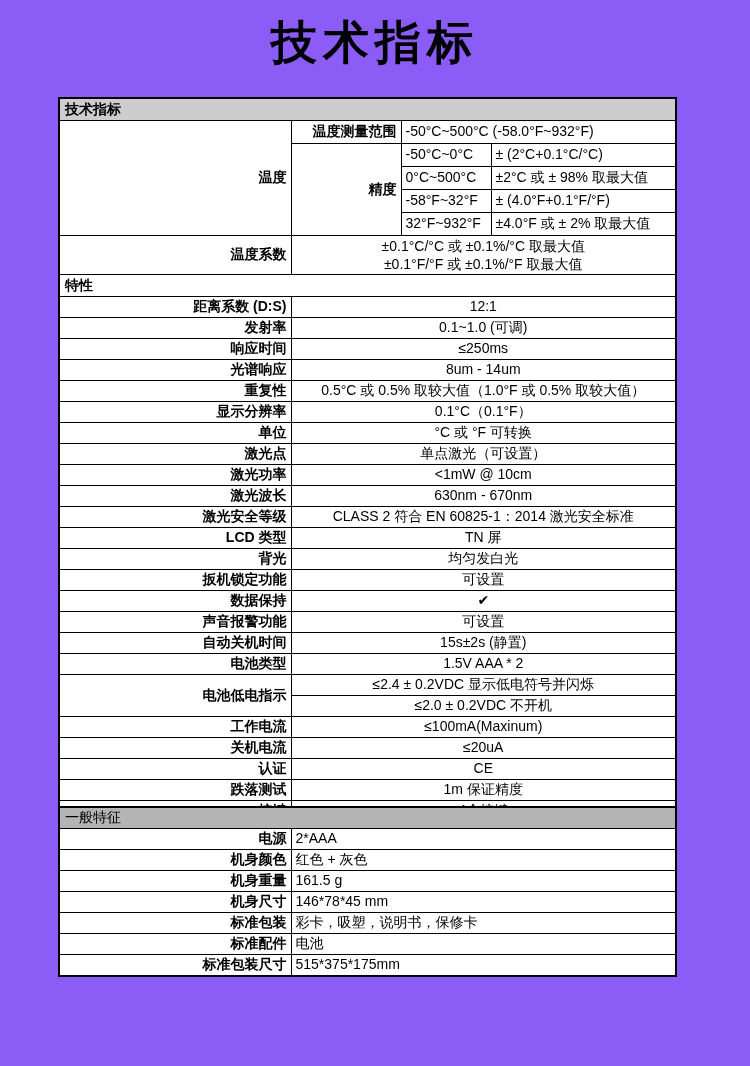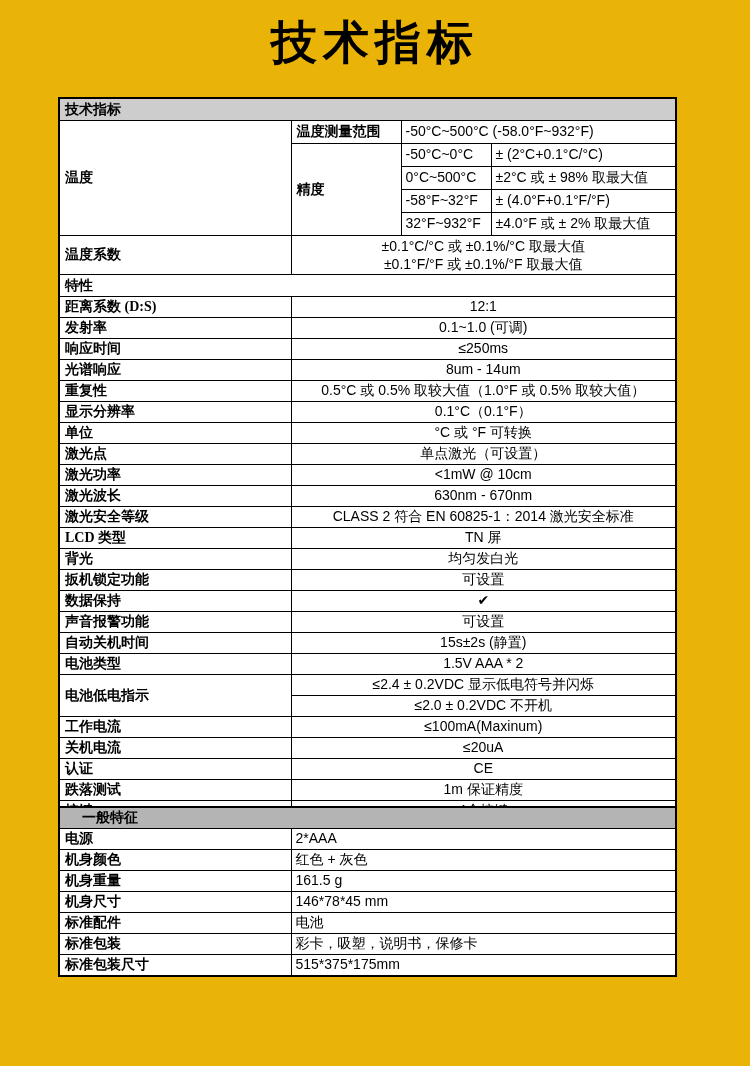--- a/index.html
+++ b/index.html
@@ -1,30 +1,30 @@
 <!DOCTYPE html>
 <html><head>
 <meta charset="utf-8">
 <style>
   html,body{margin:0;padding:0;background:#fff;}
   body{width:750px;height:1066px;font-family:"Liberation Sans","DejaVu Sans",sans-serif;color:#000;}
-  .page{position:relative;width:750px;height:1066px;background:#eab308;overflow:hidden;}
+  .page{position:relative;width:750px;height:1066px;background:#8b5cf6;overflow:hidden;}
   .title{position:absolute;top:12px;left:0;width:100%;text-align:center;
          font-size:46px;font-weight:900;letter-spacing:6px;margin:0;}
   table{border-collapse:collapse;table-layout:fixed;position:absolute;left:58px;
         width:617px;border:2px solid #000;background:#fff;}
   #spec-table{top:97px;}
   #general-table{top:806px;}
   td{border:1px solid #000;font-size:14px;line-height:1.25;padding:1px 4px;
      height:18px;overflow:hidden;}
   .h22 td{height:20px;}
   .sec1{background:#cdcdcd;font-weight:bold;padding-left:5px;height:19px;}
   .sec-white{font-weight:bold;padding-left:5px;height:19px;margin-top:35px;}
-  .sec2{background:#b4b4b4;font-weight:bold;padding-left:22px;height:15px;margin-top:29px;}
-  .lbl{font-weight:bold;text-align:left;padding-left:5px;font-family:Liberation Serif, serif;}
+  .sec2{background:#b4b4b4;font-weight:normal;padding-left:5px;height:15px;margin-top:29px;}
+  .lbl{font-weight:bold;text-align:right;padding-left:5px;}
   .ctr{text-align:center;}
   .lft{text-align:left;}
   .coeff div{line-height:18px;text-align:center;}
   .empty-row td{height:10px;padding:0;}
   .chk{font-weight:bold;}
 </style>
 </head>
 <body>
 
 <div class="page">
@@ -206,27 +206,27 @@
         </tr>
       <tr>
           <td class="lbl">机身重量</td>
           <td class="lft">161.5 g</td>
         </tr>
       <tr>
           <td class="lbl">机身尺寸</td>
           <td class="lft">146*78*45 mm</td>
         </tr>
       <tr>
+          <td class="lbl">标准包装</td>
+          <td class="lft">彩卡，吸塑，说明书，保修卡</td>
+        </tr>
+      <tr>
           <td class="lbl">标准配件</td>
           <td class="lft">电池</td>
         </tr>
       <tr>
-          <td class="lbl">标准包装</td>
-          <td class="lft">彩卡，吸塑，说明书，保修卡</td>
-        </tr>
-      <tr>
           <td class="lbl">标准包装尺寸</td>
           <td class="lft">515*375*175mm</td>
         </tr>
     </tbody>
   </table>
 
 </div>
 
 </body></html>

